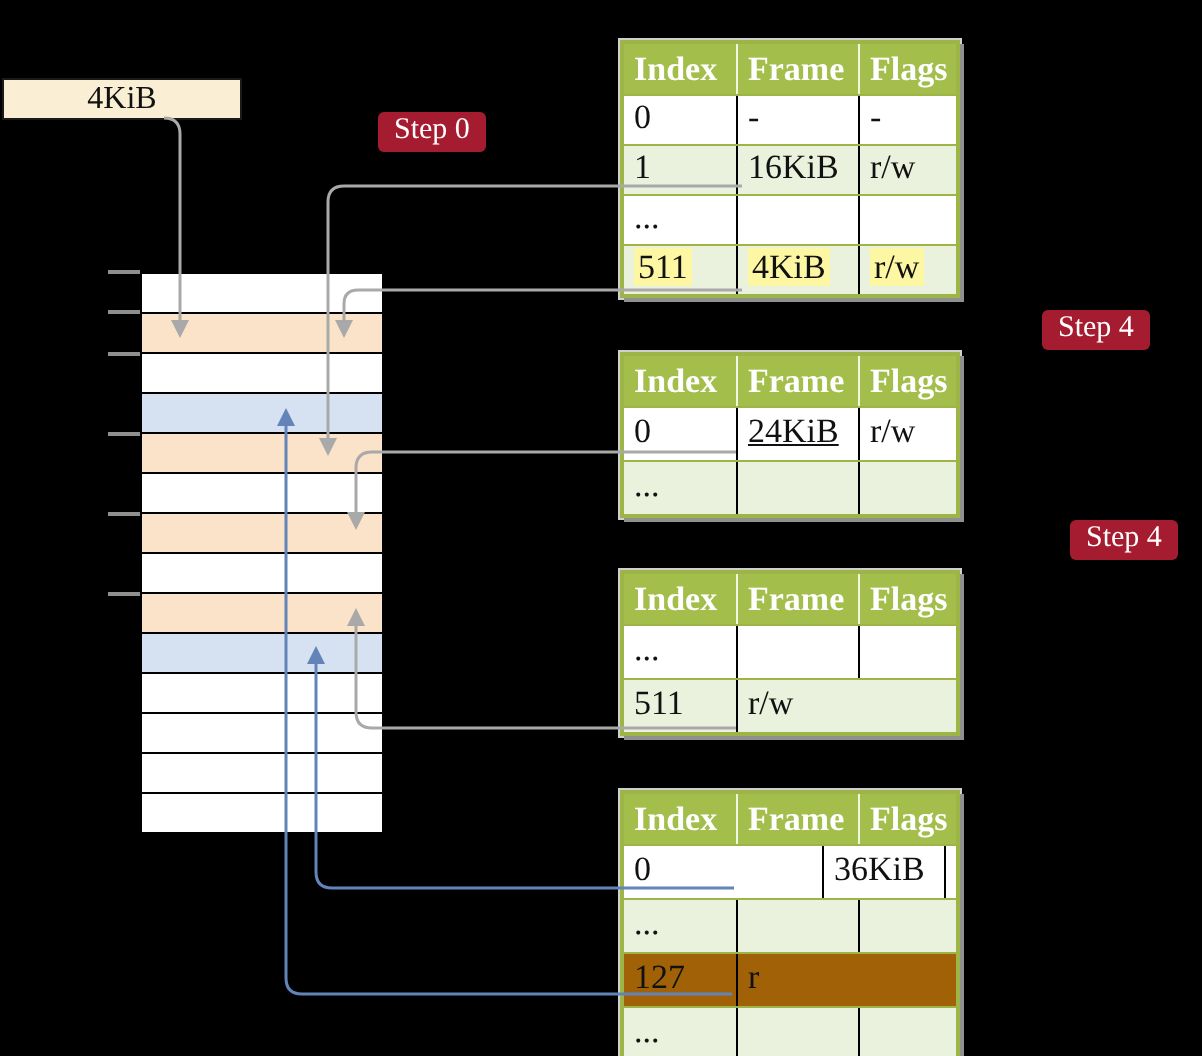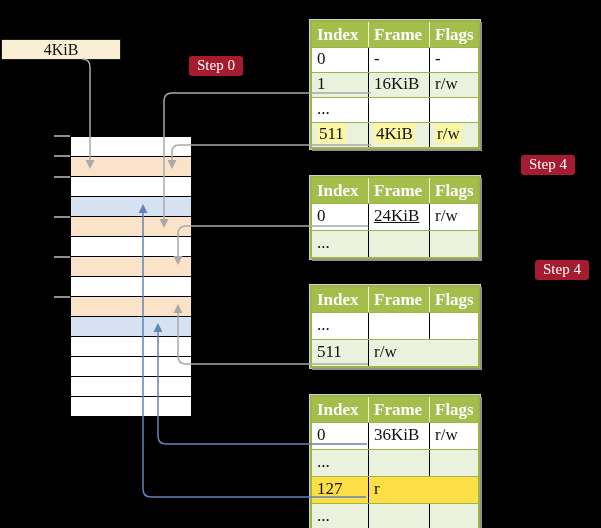--- a/index.html
+++ b/index.html
@@ -149,29 +149,29 @@
       </div>
     </div>
   <div class="pt-table" style="top:395px;" id="tbl3">
       <div class="pt-header">
         <div class="cell c0">Index</div>
         <div class="cell c1">Frame</div>
         <div class="cell c2">Flags</div>
       </div>
       <div class="pt-row" style="height: 26px; background: rgb(255, 255, 255);">
         <div class="cell c0" style="line-height: 24px;">0</div>
-        <div class="cell c1" style="line-height: 24px;">36KiB</div>
+        <div class="cell c1" style="line-height: 24px; margin-left: 43px;">36KiB</div>
         <div class="cell c2" style="line-height: 24px;">r/w</div>
       </div>
       <div class="pt-row" style="height: 26px; background: rgb(234, 241, 220);">
         <div class="cell c0" style="line-height: 24px;">...</div>
         <div class="cell c1" style="line-height: 24px;"></div>
         <div class="cell c2" style="line-height: 24px;"></div>
       </div>
-      <div class="pt-row" style="height: 26px; background: #fde047;">
+      <div class="pt-row" style="height: 26px; background: #a16207;">
         <div class="cell c0" style="line-height: 24px;">127</div>
         <div class="cell c2" style="line-height: 24px;">r</div>
       </div>
       <div class="pt-row" style="height: 26px; background: rgb(234, 241, 220);">
         <div class="cell c0" style="line-height: 24px;">...</div>
         <div class="cell c1" style="line-height: 24px;"></div>
         <div class="cell c2" style="line-height: 24px;"></div>
       </div>
     </div>
 

